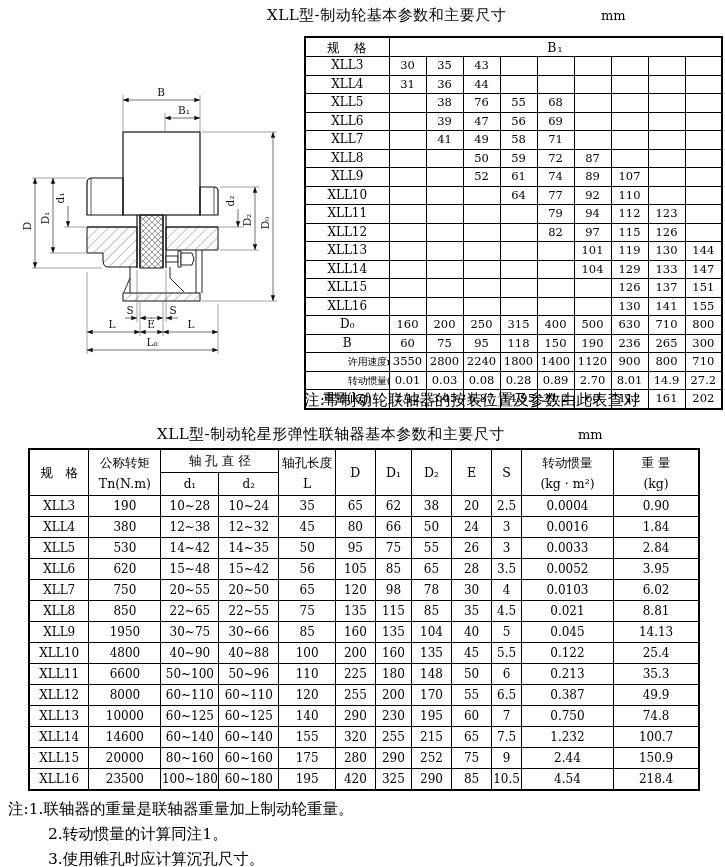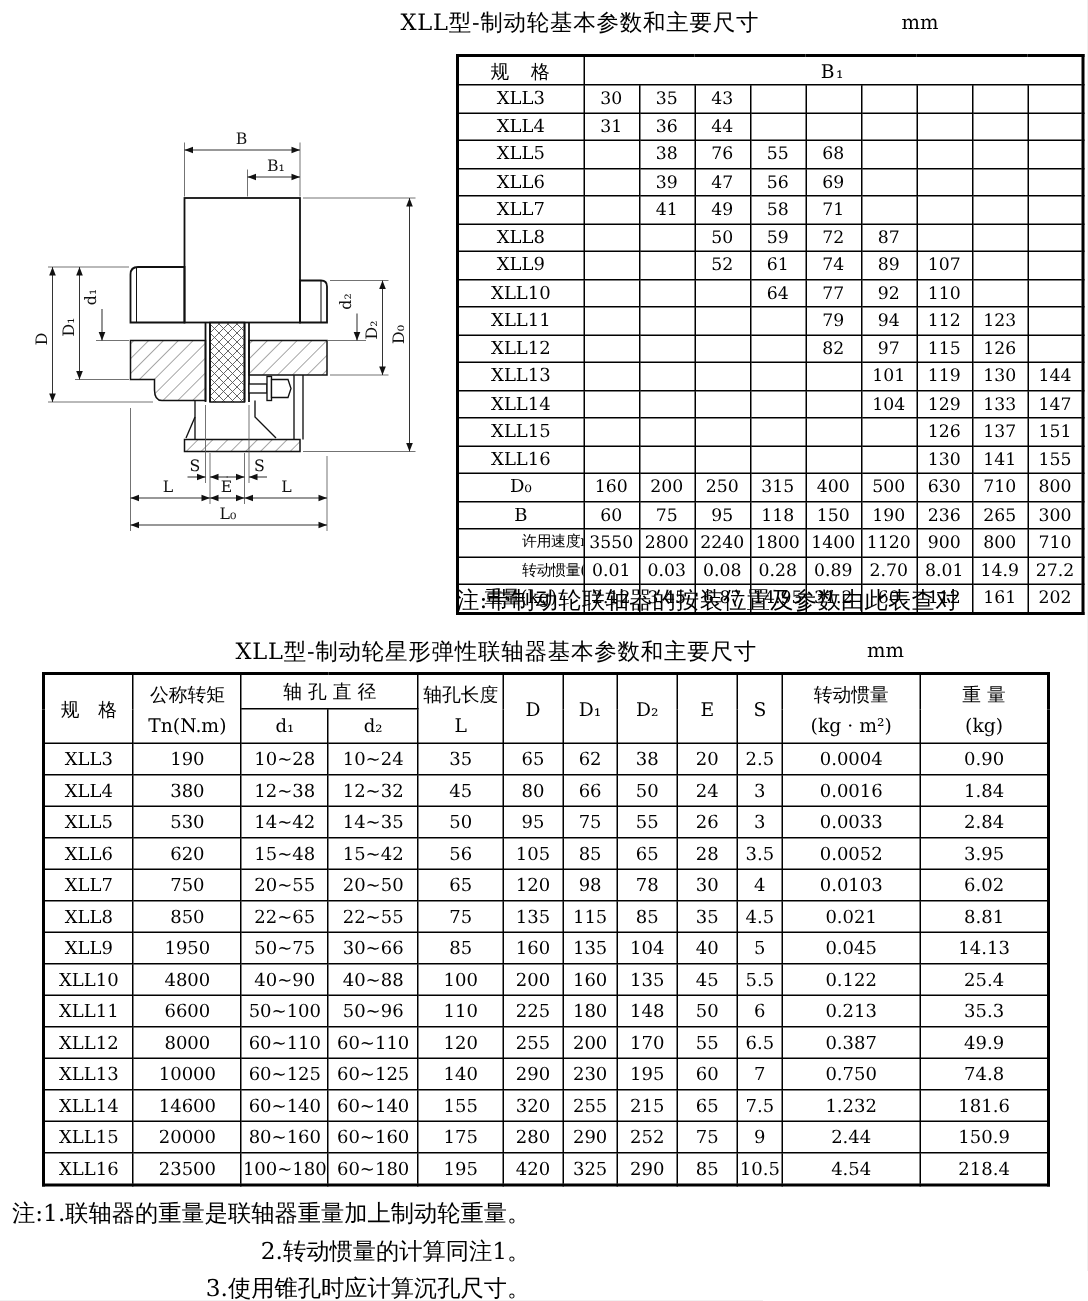--- a/index.html
+++ b/index.html
@@ -3,21 +3,21 @@
 <meta charset="utf-8">
 <style>
   html,body{margin:0;padding:0;background:#e8e8e8;}
   .page{position:relative;width:725px;height:867px;background:#ffffff;color:#000;
         font-family:"DejaVu Serif","Liberation Serif",serif;overflow:hidden;}
   .abs{position:absolute;}
   .title{font-size:15px;letter-spacing:.5px;white-space:nowrap;}
   .unit{font-size:13px;}
   .note1{font-size:15.5px;letter-spacing:.2px;white-space:nowrap;}
   .footnotes{font-size:15.5px;line-height:25px;}
-  .footnotes .fn{white-space:nowrap;text-align:right;}
+  .footnotes .fn{white-space:nowrap;}
   .footnotes .indent{padding-left:40px;}
   table{border-collapse:collapse;table-layout:fixed;background:#fff;}
   td{border:1px solid #000;text-align:center;vertical-align:middle;padding:0;
      overflow:hidden;white-space:nowrap;}
   
   #t1{position:absolute;left:304px;top:36px;width:418px;border:2px solid #000;}
   #t1 td{font-size:11.5px;height:17.5px;line-height:17px;}
   #t1 td.lab{font-size:12px;}
   #t1 td.lab.sm{font-size:10px;letter-spacing:-.3px;padding-left:42px;}
   #t1 tr.h1 td{height:18px;font-size:12.5px;letter-spacing:1px;}
@@ -526,21 +526,21 @@
           <td>115</td>
           <td>85</td>
           <td>35</td>
           <td>4.5</td>
           <td>0.021</td>
           <td>8.81</td>
         </tr>
         <tr>
           <td>XLL9</td>
           <td>1950</td>
-          <td>50~75</td>
+          <td>30~75</td>
           <td>30~66</td>
           <td>85</td>
           <td>160</td>
           <td>135</td>
           <td>104</td>
           <td>40</td>
           <td>5</td>
           <td>0.045</td>
           <td>14.13</td>
         </tr>
@@ -605,21 +605,21 @@
           <td>14600</td>
           <td>60~140</td>
           <td>60~140</td>
           <td>155</td>
           <td>320</td>
           <td>255</td>
           <td>215</td>
           <td>65</td>
           <td>7.5</td>
           <td>1.232</td>
-          <td>181.6</td>
+          <td>100.7</td>
         </tr>
         <tr>
           <td>XLL15</td>
           <td>20000</td>
           <td>80~160</td>
           <td>60~160</td>
           <td>175</td>
           <td>280</td>
           <td>290</td>
           <td>252</td>

